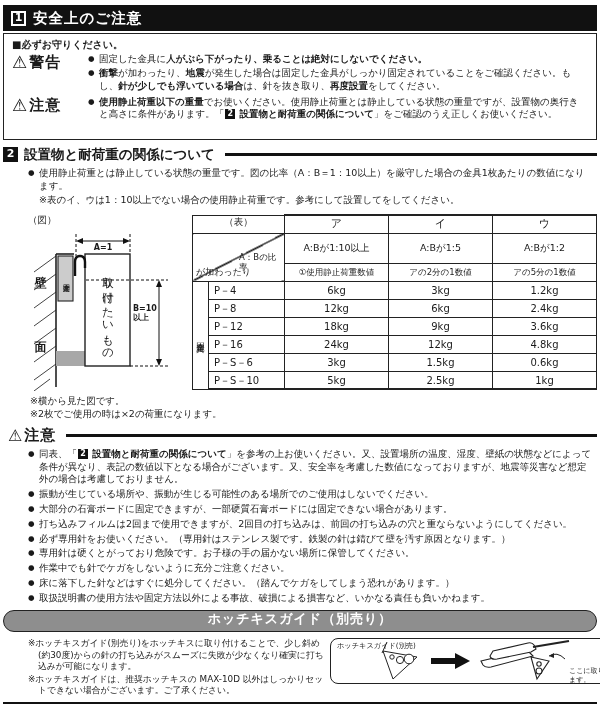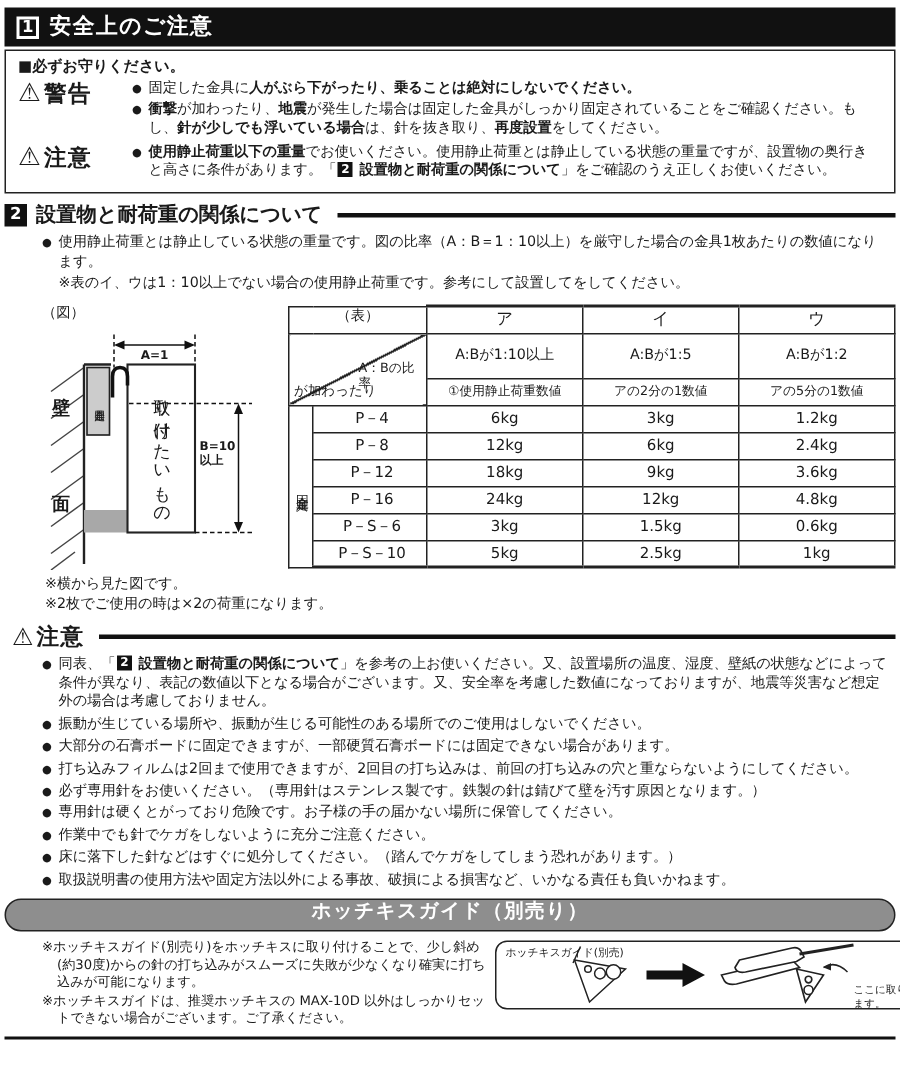--- a/index.html
+++ b/index.html
@@ -14,21 +14,21 @@
 
   
   .h1bar { margin:5px 3px 0 3px; background:#111; color:#fff; height:26px;
            display:flex; align-items:center; padding:0 8px; }
   .nb-white { display:inline-flex; align-items:center; justify-content:center;
               width:15px; height:15px; border:2px solid #fff; color:#fff;
               font-weight:bold; font-size:11px; margin-right:7px; flex:0 0 auto; }
   .h1title { font-weight:bold; font-size:14.5px; letter-spacing:1px; }
 
   
-  .safetybox { margin:2px 3px 0 3px; border:1.5px solid #222; padding:4px 8px 5px 8px; }
+  .safetybox { margin:2px 3px 0 3px; border:1.5px solid #222; padding:4px 8px 16px 8px; }
   .must { font-weight:bold; font-size:10px; margin-bottom:2px; }
   .sigrow { display:flex; margin-top:2px; }
   .siglabel { flex:0 0 76px; display:flex; align-items:flex-start; padding-top:1px; }
   .sigicon { font-size:17px; line-height:1; margin-right:2px; }
   .sigtext { font-weight:bold; font-size:15px; line-height:1.1; letter-spacing:1px; }
   .sigbody { flex:1; }
   .li { position:relative; padding-left:11px; margin-bottom:2px; }
   .li::before { content:"●"; position:absolute; left:0; top:1px; font-size:7.5px; }
 
   
@@ -71,21 +71,21 @@
   th.cend { border-right:2px solid #222; }
   td.diag { position:relative; height:48px; border-top:2px solid #222; border-left:2px solid #222;
     background-image:linear-gradient(to bottom right,
       transparent calc(50% - 0.8px), #222 calc(50% - 0.8px),
       #222 calc(50% + 0.8px), transparent calc(50% + 0.8px)); }
   .diag-top { position:absolute; right:3px; top:18px; width:42px; font-size:8.5px; line-height:1.2; text-align:left; }
   .diag-bot { position:absolute; left:3px; bottom:2px; font-size:9px; }
   tr.rratio td { height:30px; font-size:9.5px; }
   tr.rdesc td { height:18px; font-size:8.5px; }
   tr.rdata td { height:18px; font-size:10px; }
-  tr.rdata td.size { text-align:center; padding-left:5px; font-size:10px; }
+  tr.rdata td.size { text-align:left; padding-left:5px; font-size:10px; }
   td.group { width:16px; border-left:2px solid #222; }
   .groupv { writing-mode:vertical-rl; text-orientation:upright; font-size:8.5px;
             margin:0 auto; letter-spacing:1px; }
   td.cend { border-right:2px solid #222; }
   tr.rlast td { border-bottom:2px solid #222; }
 
   .notes { margin:4px 10px 0 30px; }
   .swatch { display:inline-block; width:14px; height:8px; background:#999; vertical-align:-1px; }
 
   

